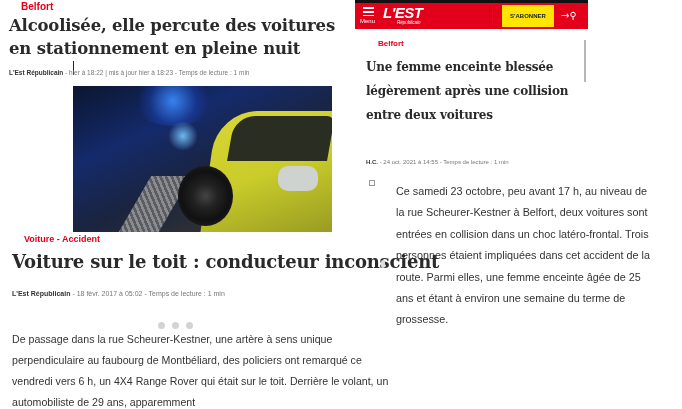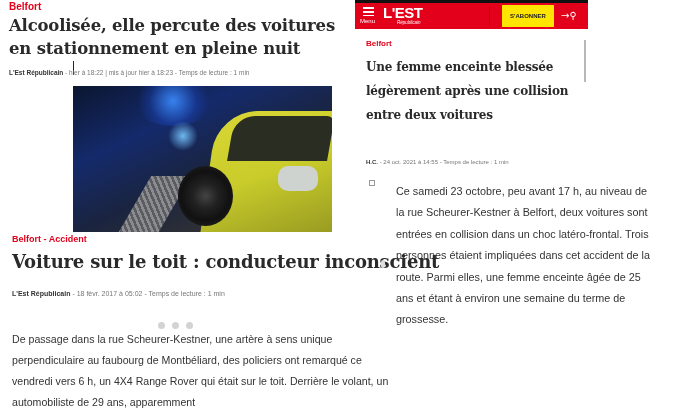--- a/index.html
+++ b/index.html
@@ -1,20 +1,20 @@
 <!DOCTYPE html>
 <html><head>
   <meta charset="utf-8">
   <style>
     * { box-sizing: border-box; margin: 0; padding: 0; }
     html, body { width: 682px; height: 409px; overflow: hidden; background: #ffffff; }
     body { position: relative; font-family: "DejaVu Serif", serif; color: #222; }
 
     .snippet { position: absolute; background: #ffffff; }
-    .kicker { font-family: "Liberation Sans", sans-serif; font-weight: bold; color: #e2001a; }
+    .kicker { font-family: "Liberation Sans", sans-serif; font-weight: bold; color: #e2001a; margin-left: 12px; }
     .headline { font-family: "DejaVu Serif", serif; font-weight: bold; color: #2a2a2a; letter-spacing: -0.2px; }
     .meta { font-family: "Liberation Sans", sans-serif; color: #777; }
     .meta b { color: #333; }
     .body-text { font-family: Liberation Sans, sans-serif; color: #333; }
 
     
     #s1 { left: 0; top: 0; width: 345px; height: 232px; }
     #s1 .kicker { position: absolute; left: 9px; top: 1px; font-size: 10px; }
     #s1 .headline { position: absolute; left: 9px; top: 14px; width: 330px; font-size: 16.5px; line-height: 23px; }
     #s1 .meta { position: absolute; left: 9px; top: 69px; font-size: 6.5px; white-space: nowrap; }
@@ -32,21 +32,21 @@
     .photo .ramp { position: absolute; left: 55px; top: 90px; width: 40px; height: 80px; background: repeating-linear-gradient(45deg, #8a8c92 0 2px, #5a5c60 2px 4px); transform: skewX(-30deg); }
 
     
     #s2 { left: 355px; top: 0; width: 233px; height: 360px; }
     #s2 .topbar { position: absolute; left: 0; top: 0; width: 233px; height: 3px; background: #111; }
     #s2 .header { position: absolute; left: 0; top: 3px; width: 233px; height: 26px; background: #e2001a; }
     #s2 .menu-btn { position: absolute; left: 5px; top: 3px; width: 20px; height: 22px; }
     #s2 .menu-bars { position: absolute; left: 3px; top: 1px; width: 11px; height: 9px;
       background: linear-gradient(#fff 0 2px, transparent 2px 4px, #fff 4px 6px, transparent 6px 8px, #fff 8px 10px); }
     #s2 .menu-label { position: absolute; left: 0; top: 12px; font-family: "Liberation Sans", sans-serif; font-size: 6px; color: #fff; }
-    #s2 .logo { position: absolute; left: 28px; top: 1px; font-family: "Liberation Sans", sans-serif; font-weight: bold; color: #fff; font-size: 15px; letter-spacing: -0.5px; }
+    #s2 .logo { position: absolute; left: 28px; top: 1px; font-family: "Liberation Sans", sans-serif; font-weight: bold; font-style: italic; color: #fff; font-size: 15px; letter-spacing: -0.5px; }
     #s2 .logo-sub { position: absolute; left: 42px; top: 17px; font-family: "Liberation Sans", sans-serif; font-style: italic; font-size: 4.5px; color: #fff; }
     #s2 .divider { position: absolute; left: 134px; top: 3px; width: 1px; height: 20px; background: #b80015; }
     #s2 .subscribe { position: absolute; left: 147px; top: 2px; width: 52px; height: 22px; background: #ffe500; border: none;
       font-family: "Liberation Sans", sans-serif; font-weight: bold; font-size: 6px; color: #222; }
     #s2 .login { position: absolute; left: 206px; top: 6px; width: 18px; height: 14px; color: #fff; font-family: "DejaVu Sans", sans-serif; font-size: 10px; line-height: 14px; }
     #s2 .kicker { position: absolute; left: 11px; top: 39px; font-size: 8px; }
     #s2 .headline { position: absolute; left: 11px; top: 55px; width: 225px; font-size: 12px; line-height: 24px; }
     #s2 .meta { position: absolute; left: 11px; top: 159px; font-size: 6px; white-space: nowrap; }
     #s2 .checkbox { position: absolute; left: 14px; top: 180px; width: 6px; height: 6px; border: 1px solid #999; }
     #s2 .body-text { position: absolute; left: 41px; top: 181px; width: 260px; font-size: 10.8px; line-height: 21.4px; }
@@ -99,21 +99,21 @@
   <h1 class="headline">Une femme enceinte blessée légèrement après une collision entre deux voitures</h1>
   <div class="meta">
     <b>H.C.</b><span> - 24 oct. 2021 à 14:55 - Temps de lecture : 1 min</span>
   </div>
   <div class="checkbox"></div>
   <p class="body-text">Ce samedi 23 octobre, peu avant 17 h, au niveau de la rue Scheurer-Kestner à Belfort, deux voitures sont entrées en collision dans un choc latéro-frontal. Trois personnes étaient impliquées dans cet accident de la route. Parmi elles, une femme enceinte âgée de 25 ans et étant à environ une semaine du terme de grossesse.</p>
 </div>
 <div class="scrollbar" style="position:absolute; left:584px; top:40px; width:2px; height:42px; background:#b8b8b8;"></div>
 
 <div id="s3" class="snippet">
-  <div class="kicker">Belfort - Accident</div>
+  <div class="kicker">Voiture - Accident</div>
   <h1 class="headline">Voiture sur le toit : conducteur inconscient</h1>
   <div class="edge-dot"></div>
   <div class="meta">
     <b>L'Est Républicain</b><span> - 18 févr. 2017 à 05:02 - Temps de lecture : 1 min</span>
   </div>
   <div class="loader">
     <span></span>
     <span></span>
     <span></span>
   </div>

